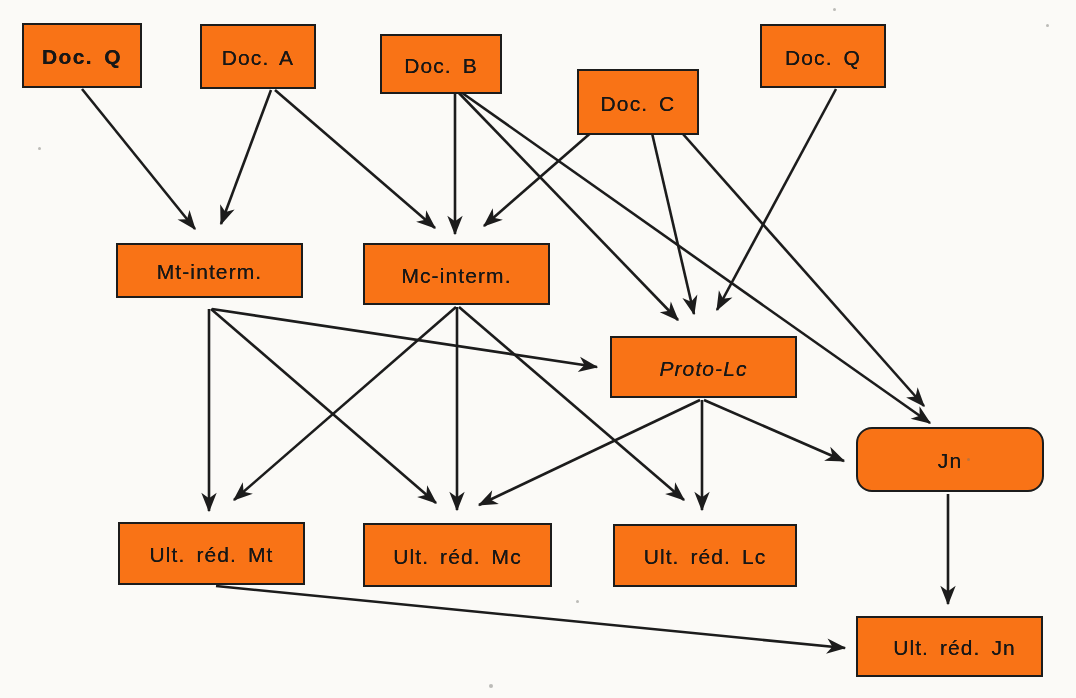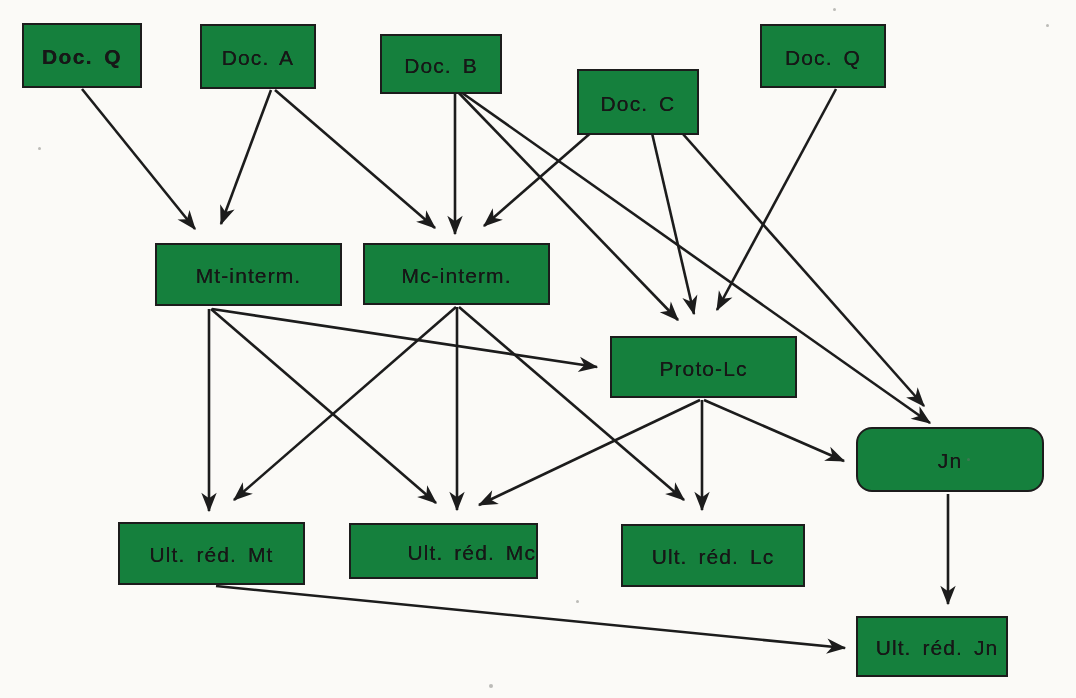--- a/index.html
+++ b/index.html
@@ -16,21 +16,21 @@
   }
   .edge-layer{
     position:absolute;
     left:0;top:0;
     width:1076px;height:698px;
   }
   .node{
     position:absolute;
     box-sizing:border-box;
     border:2.7px solid #1c1c1c;
-    background:#15803d;
+    background:#f97316;
     display:flex;
     align-items:center;
     justify-content:center;
   }
   .node .lbl{
     font-size:21px;
     line-height:1;
     color:#171717;
     letter-spacing:1.1px;
     word-spacing:4px;
@@ -93,42 +93,42 @@
       </div>
       <div class="node" style="left: 380px; top: 22px; width: 122px; height: 60px; margin-top: 12px;">
         <span class="lbl">Doc. B</span>
       </div>
       <div class="node" style="left: 577px; top: 23px; width: 122px; height: 66px; margin-top: 46px;">
         <span class="lbl">Doc. C</span>
       </div>
       <div class="node" style="left: 760px; top: 24px; width: 126px; height: 64px;">
         <span class="lbl">Doc. Q</span>
       </div>
-      <div class="node" style="left: 116px; top: 243px; width: 187px; height: 63px; margin-left: 39px;">
+      <div class="node" style="left: 116px; top: 243px; width: 187px; height: 55px;">
         <span class="lbl">Mt-interm.</span>
       </div>
       <div class="node" style="left: 363px; top: 243px; width: 187px; height: 62px; text-align: right;">
         <span class="lbl">Mc-interm.</span>
       </div>
-      <div class="node" style="left: 610px; top: 336px; width: 187px; height: 62px;">
+      <div class="node" style="left: 610px; top: 336px; width: 187px; height: 62px; font-style: italic;">
         <span class="lbl">Proto-Lc</span>
       </div>
       <div class="node" style="left: 856px; top: 427px; width: 188px; height: 65px; border-radius: 16px;">
         <span class="lbl">Jn</span>
       </div>
       <div class="node" style="left: 118px; top: 522px; width: 187px; height: 63px;">
         <span class="lbl">Ult. réd. Mt</span>
       </div>
-      <div class="node" style="left: 349px; top: 523px; width: 189px; height: 56px; justify-content: flex-end;">
+      <div class="node" style="left: 363px; top: 523px; width: 189px; height: 64px;">
         <span class="lbl">Ult. réd. Mc</span>
       </div>
-      <div class="node" style="left: 613px; top: 524px; width: 184px; height: 63px; margin-left: 8px;">
+      <div class="node" style="left: 613px; top: 524px; width: 184px; height: 63px;">
         <span class="lbl">Ult. réd. Lc</span>
       </div>
-      <div class="node" style="left: 856px; top: 616px; width: 152px; height: 61px; padding-left: 10px;">
+      <div class="node" style="left: 856px; top: 616px; width: 187px; height: 61px; padding-left: 10px;">
         <span class="lbl">Ult. réd. Jn</span>
       </div>
     </div>
 
   <div class="speck" style="left:833px;top:8px;width:3px;height:3px;"></div>
   <div class="speck" style="left:1046px;top:24px;width:3px;height:3px;"></div>
   <div class="speck" style="left:38px;top:147px;width:3px;height:3px;"></div>
   <div class="speck" style="left:489px;top:684px;width:4px;height:4px;"></div>
   <div class="speck" style="left:576px;top:600px;width:3px;height:3px;"></div>
   <div class="speck" style="left:967px;top:458px;width:3px;height:3px;"></div>

